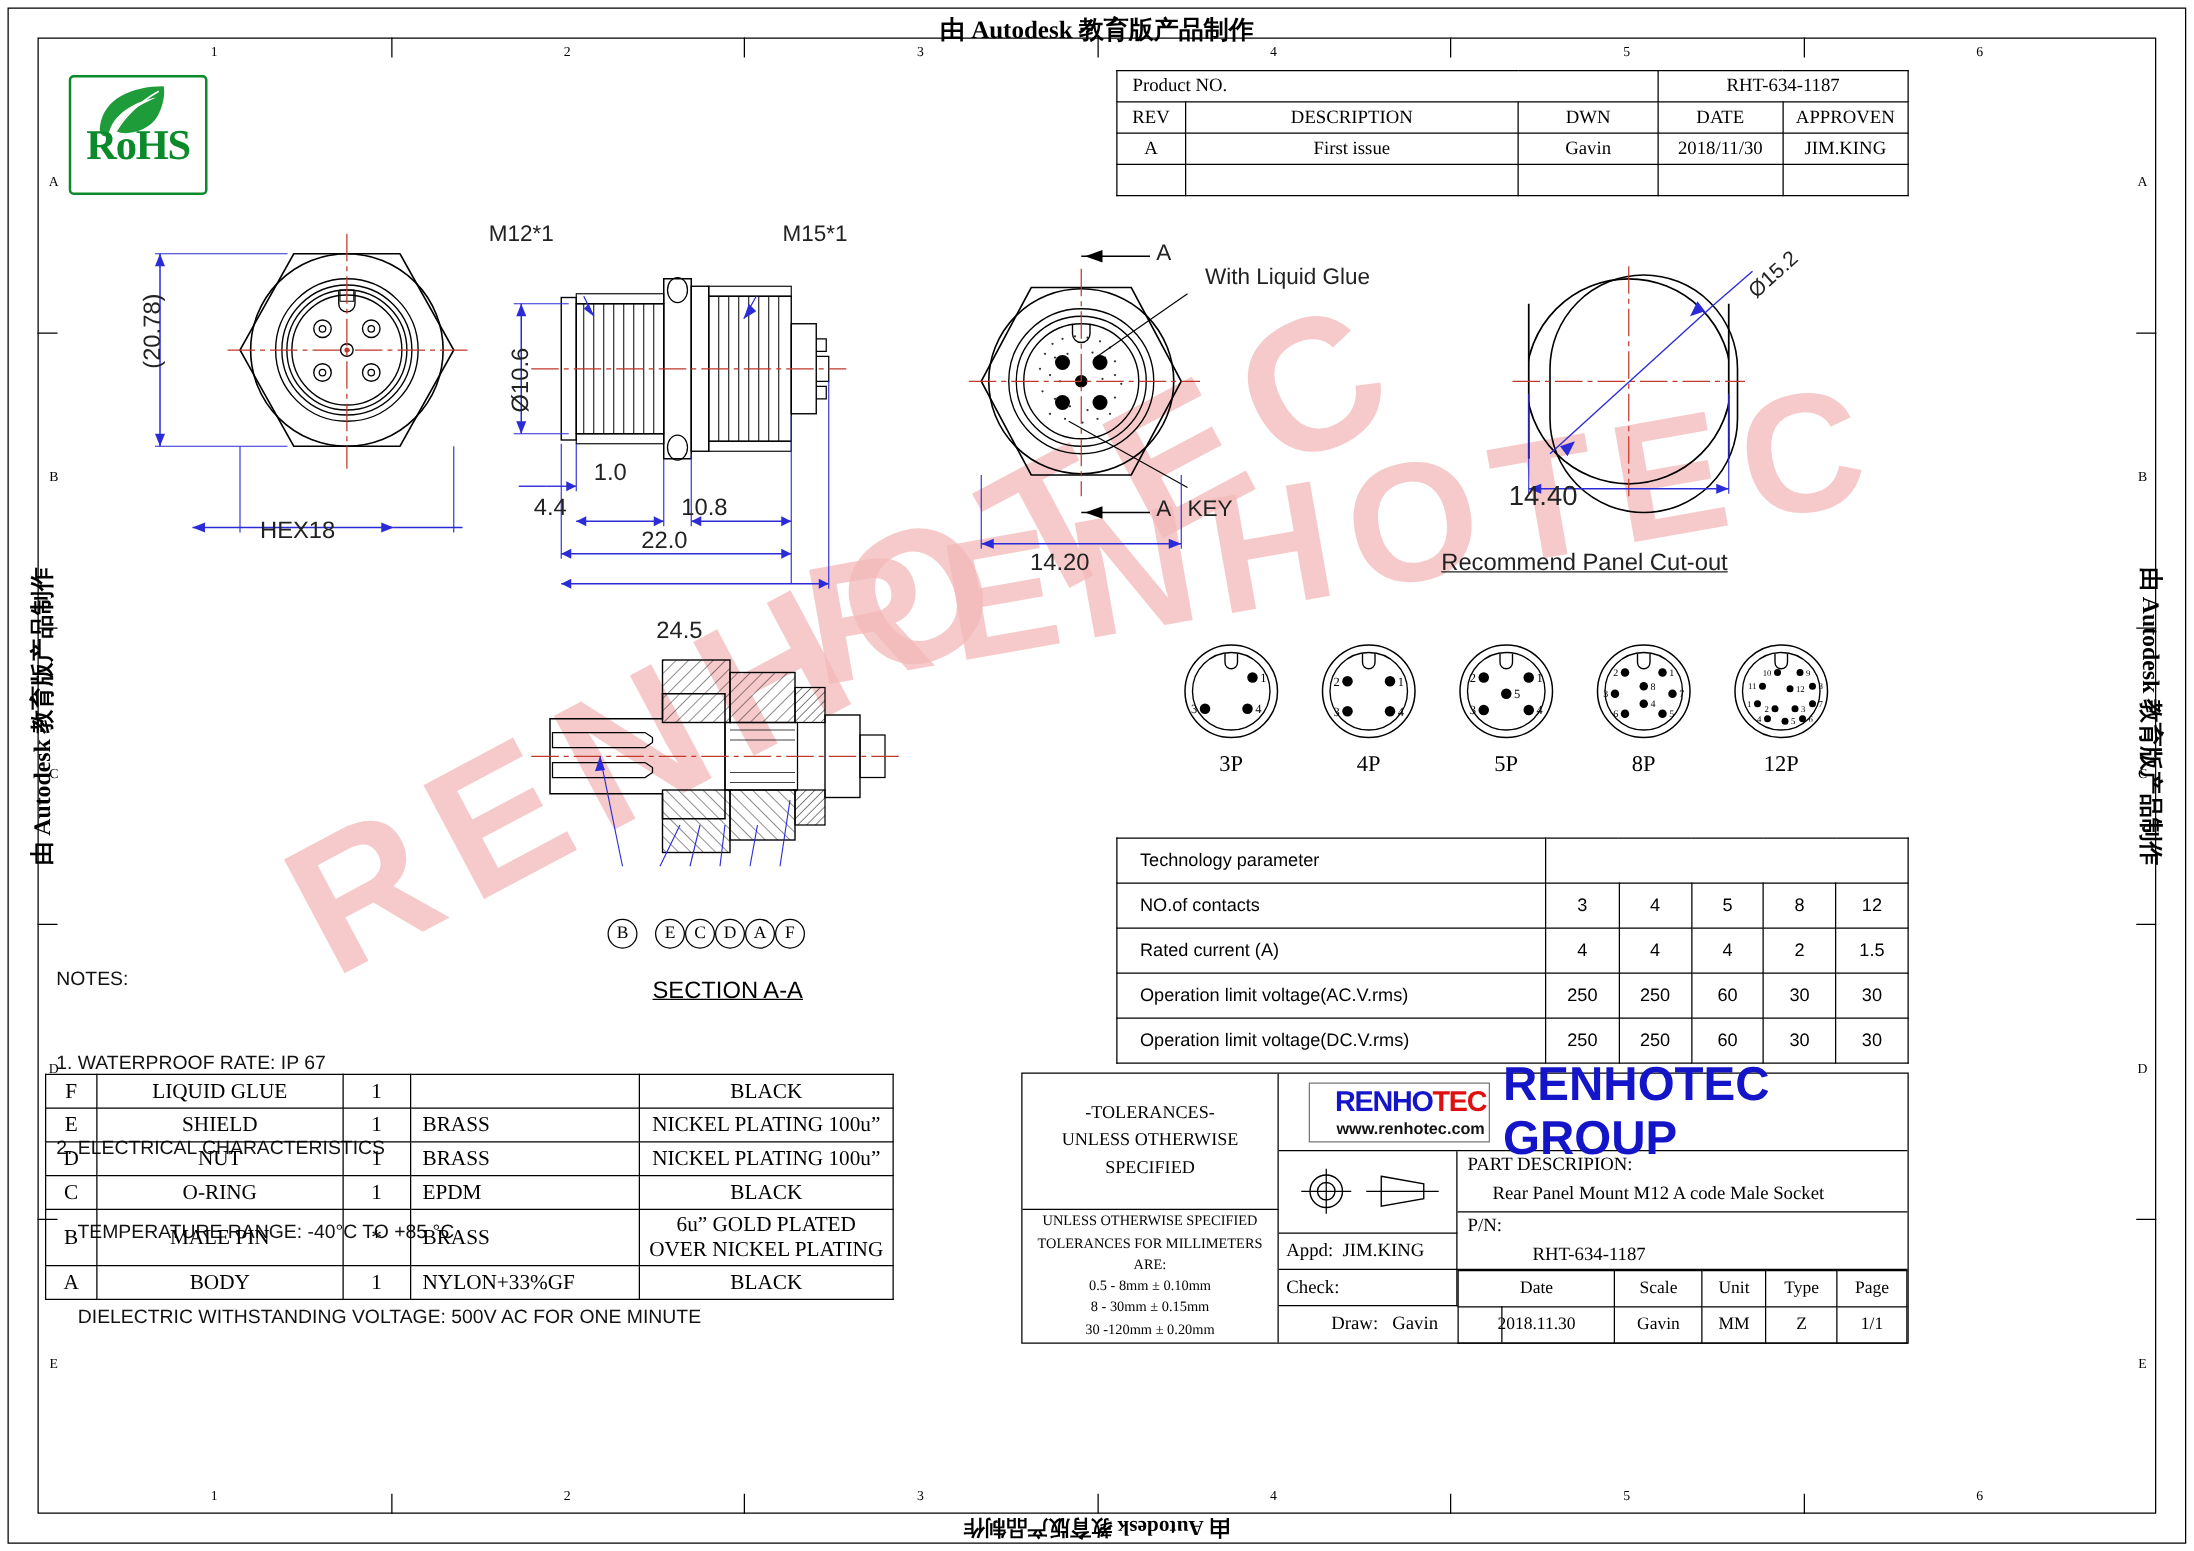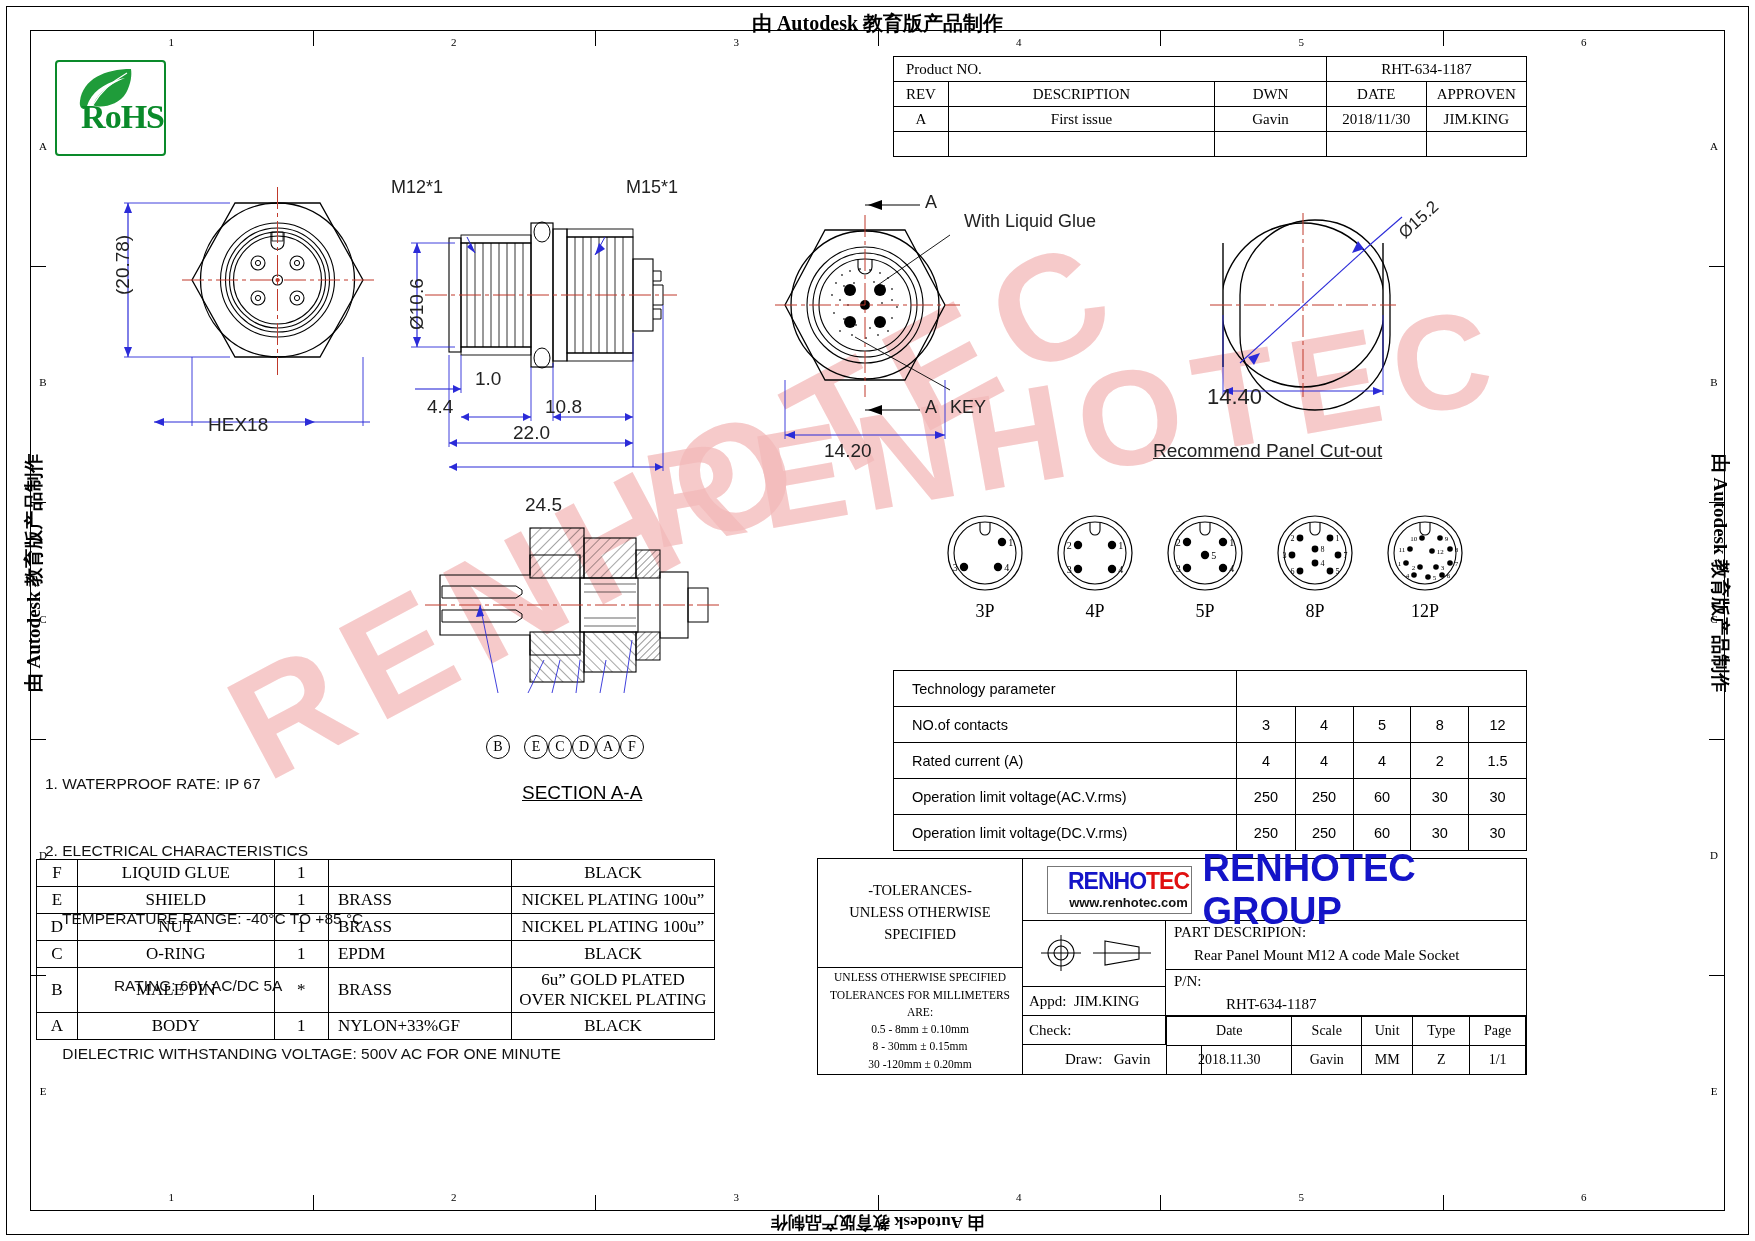--- a/index.html
+++ b/index.html
@@ -16,21 +16,21 @@
   .zone-lbl{position:absolute;font-size:11px;font-family:"Liberation Serif",serif;color:#000;text-align:center;}
 
   .cjk-top{position:absolute;top:10px;left:0;width:1755px;text-align:center;font-size:20px;font-family:"Liberation Serif",serif;font-weight:bold;}
   .cjk-bot{position:absolute;bottom:7px;left:0;width:1755px;text-align:center;font-size:17px;font-family:"Liberation Serif",serif;font-weight:bold;transform:scaleY(-1) scaleX(-1);}
   .cjk-left{position:absolute;left:-96px;top:560px;width:260px;text-align:center;font-size:19px;font-family:"Liberation Serif",serif;font-weight:bold;transform:rotate(-90deg);}
   .cjk-right{position:absolute;left:1590px;top:560px;width:260px;text-align:center;font-size:19px;font-family:"Liberation Serif",serif;font-weight:bold;transform:rotate(90deg);}
 
   
   .rohs{position:absolute;left:55px;top:60px;width:107px;height:92px;border:2px solid #0a8a2a;border-radius:4px;overflow:hidden;background:#fff;}
   .rohs .leaf{position:absolute;left:18px;top:5px;width:60px;height:44px;}
-  .rohs .txt{position:absolute;left:0;top:36px;width:107px;text-align:right;font-family:"Liberation Serif",serif;font-weight:bold;font-size:34px;color:#0a8a2a;letter-spacing:-1px;-webkit-text-stroke:0px;}
+  .rohs .txt{position:absolute;left:0;top:36px;width:107px;text-align:center;font-family:"Liberation Serif",serif;font-weight:bold;font-size:34px;color:#0a8a2a;letter-spacing:-1px;-webkit-text-stroke:0px;}
 
   
   table.g{border-collapse:collapse;font-family:"Liberation Serif",serif;}
   table.g td,table.g th{border:1px solid #000;padding:0;text-align:center;font-weight:normal;}
 
   
   #rev-table{position:absolute;left:893px;top:56px;width:634px;}
   #rev-table table{width:634px;font-size:15px;}
   #rev-table td{height:24px;}
   #rev-table .prodno{text-align:left;padding-left:12px;}
@@ -562,24 +562,24 @@
       <div class="bal" style="left: 486px; top: 735px;">B</div>
       <div class="bal" style="left: 524px; top: 735px;">E</div>
       <div class="bal" style="left: 548px; top: 735px;">C</div>
       <div class="bal" style="left: 572px; top: 735px;">D</div>
       <div class="bal" style="left: 596px; top: 735px;">A</div>
       <div class="bal" style="left: 620px; top: 735px;">F</div>
     </div>
   <div class="secttl" style="left:522px;top:782px;">SECTION A-A</div>
 
   <div class="notes" style="left:45px;top:728px;">
+    <div>NOTES:</div>
     <div>1. WATERPROOF RATE: IP 67</div>
     <div>2. ELECTRICAL CHARACTERISTICS</div>
     <div>    TEMPERATURE RANGE: -40°C TO +85 °C</div>
-    <div>                RATING: 60V AC/DC 5A</div>
     <div>    DIELECTRIC WITHSTANDING VOLTAGE: 500V AC FOR ONE MINUTE</div>
   </div>
 
   <div id="tech-table">
       <table class="g">
         <tbody>
           <tr>
             <td class="lbl">Technology parameter</td>
             <td colspan="5">&nbsp;</td>
           </tr>

